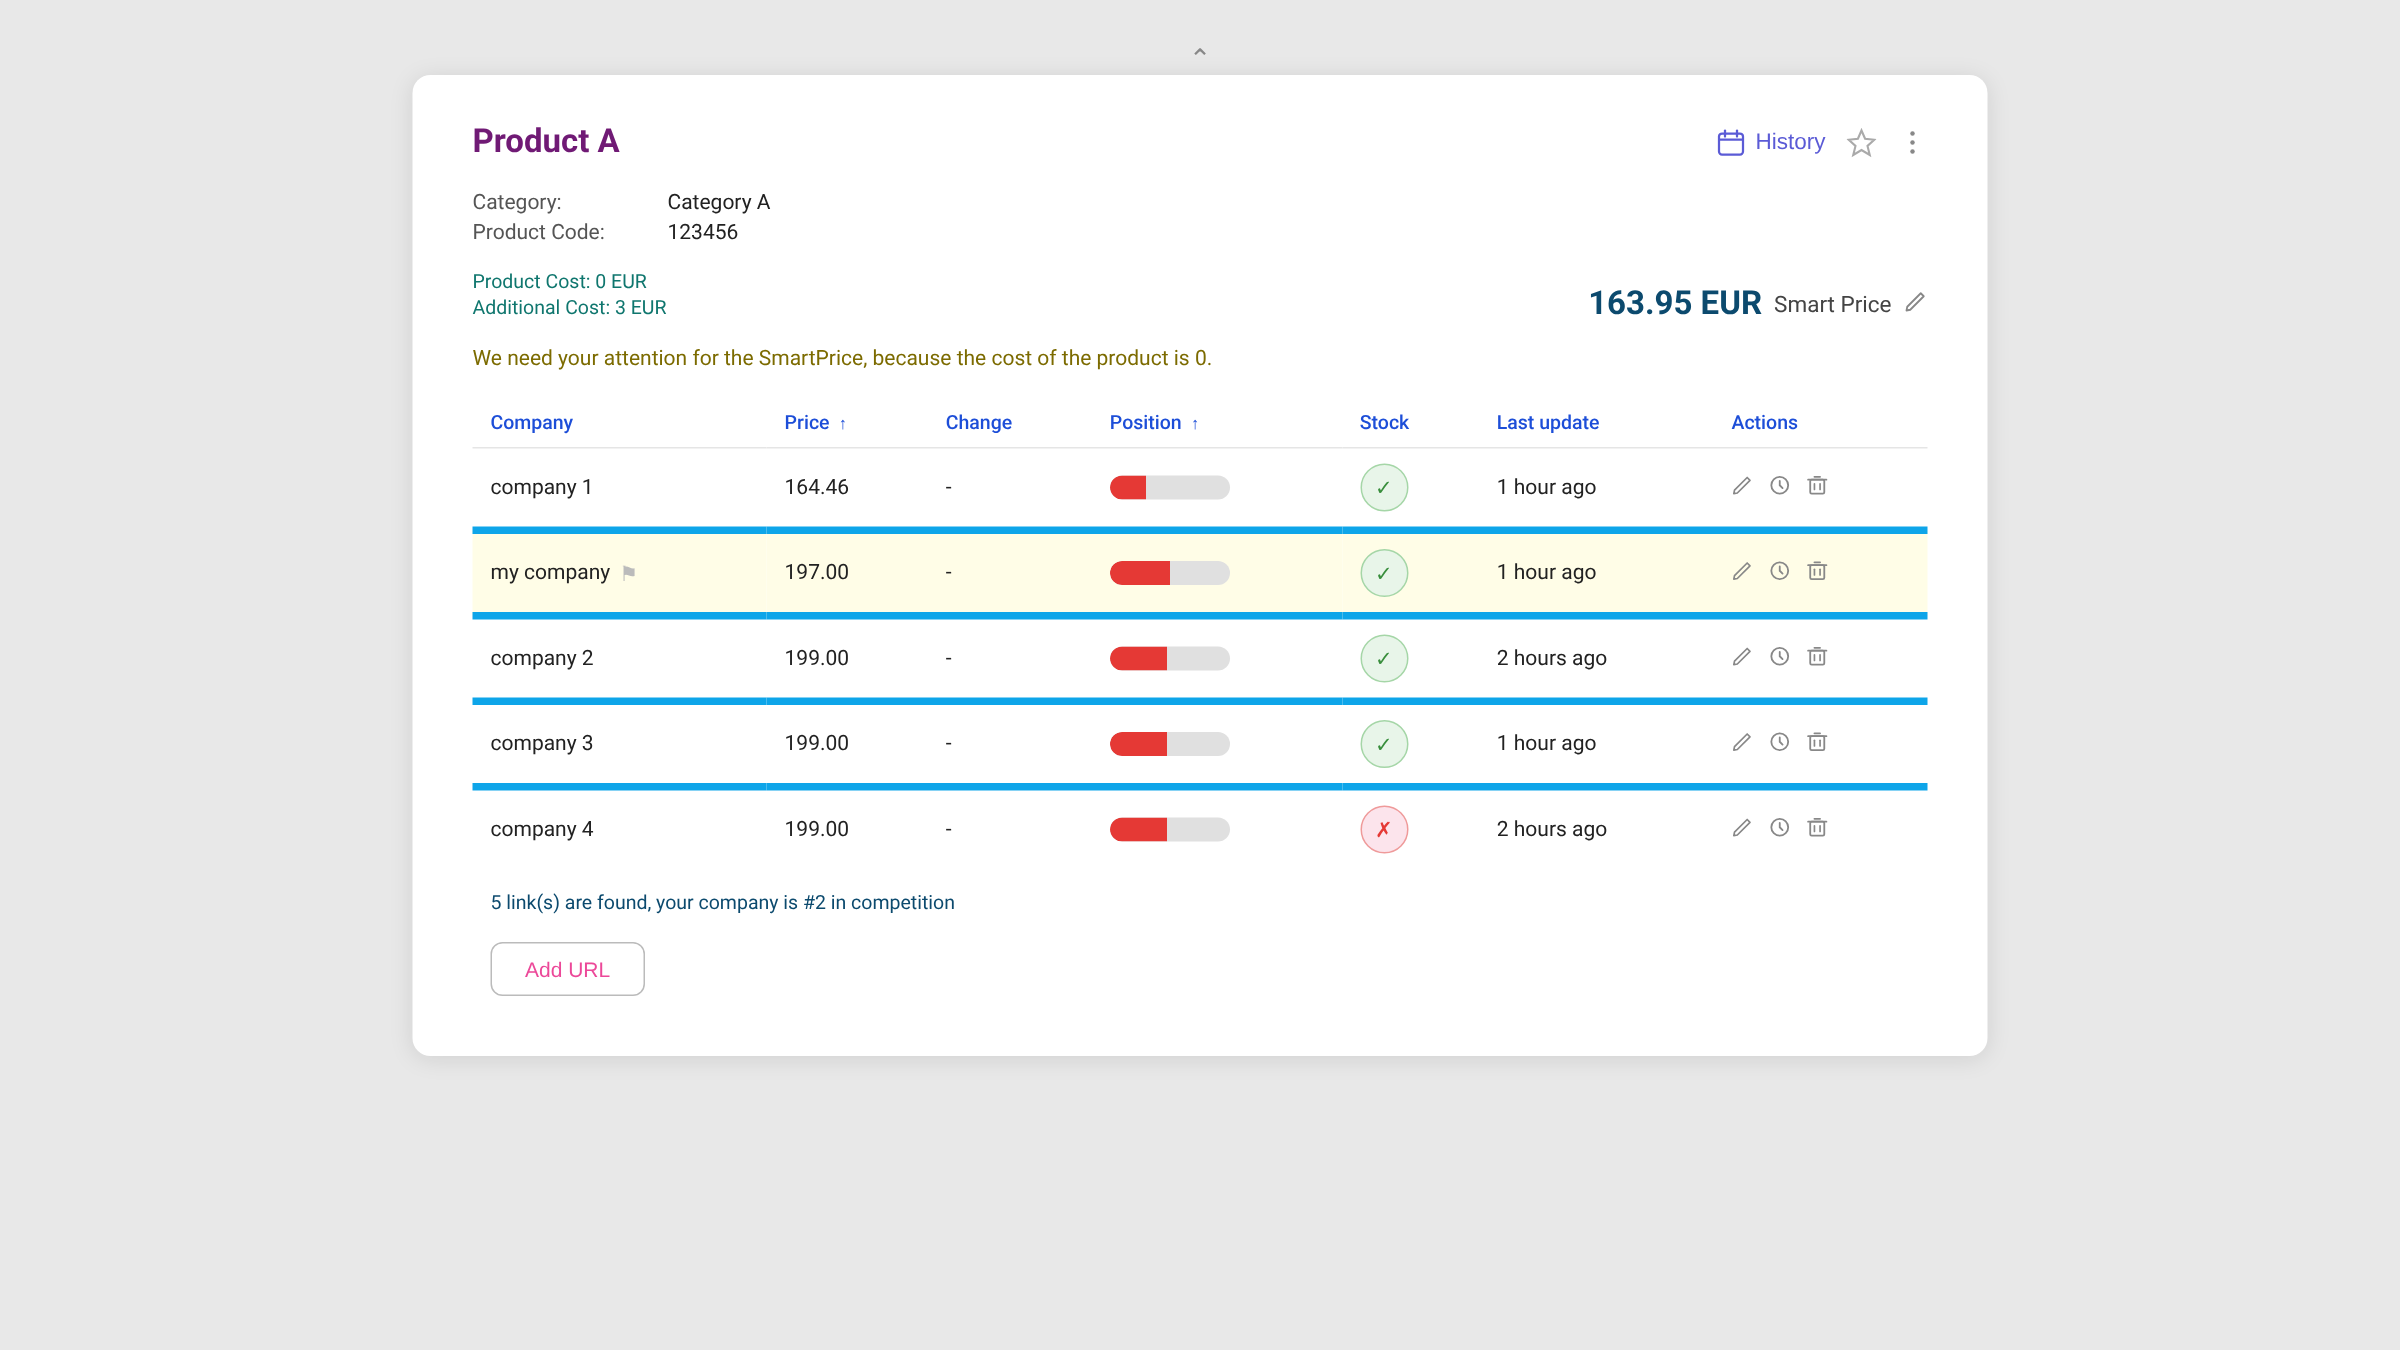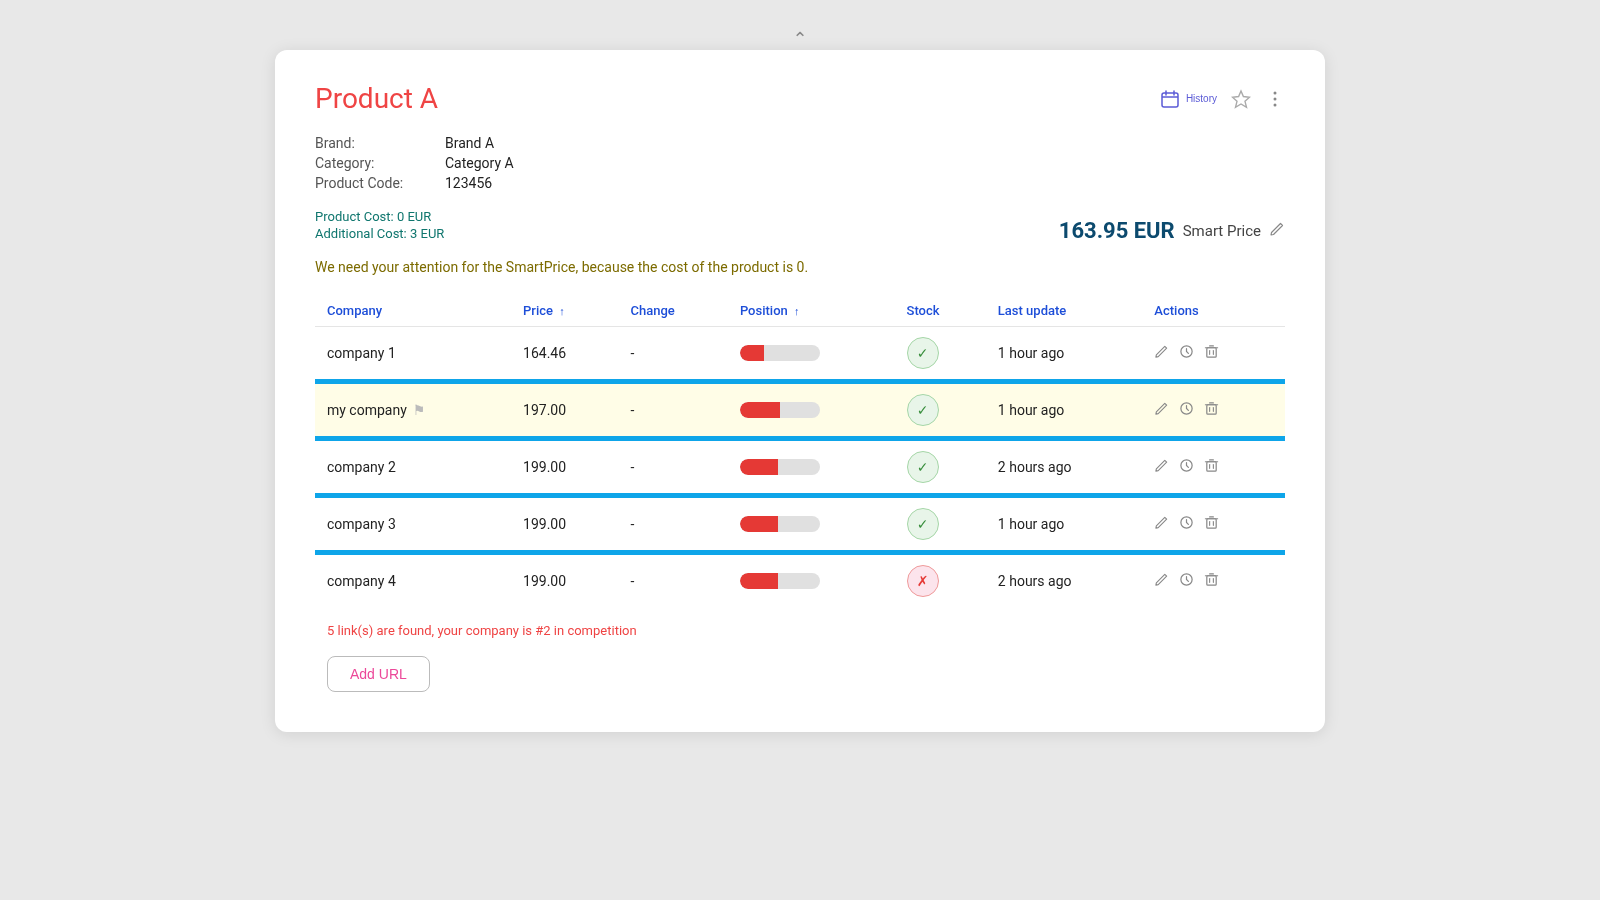--- a/index.html
+++ b/index.html
@@ -21,35 +21,35 @@
       padding: 32px 40px 40px 40px;
       position: relative;
     }
     .card-header {
       display: flex;
       justify-content: space-between;
       align-items: center;
       margin-bottom: 20px;
     }
     .product-title {
-      font-size: 28px;
-      font-weight: 400;
-      color: #ef4444;
+      font-size: 22px;
+      font-weight: 700;
+      color: #701a75;
     }
     .header-actions {
       display: flex;
       align-items: center;
       gap: 14px;
     }
     .history-btn {
       display: flex;
       align-items: center;
       gap: 6px;
       color: #5b5bd6;
-      font-size: 10px;
+      font-size: 15px;
       font-weight: 500;
       cursor: pointer;
       background: none;
       border: none;
       padding: 0;
     }
     .history-btn svg { width: 20px; height: 20px; }
     .star-btn, .more-btn {
       background: none;
       border: none;
@@ -164,21 +164,21 @@
     }
     .action-icon { cursor: pointer; font-size: 15px; }
     .company-flag {
       display: inline-flex;
       align-items: center;
       gap: 6px;
     }
     .flag-icon { color: #bbb; font-size: 14px; }
     .footer-msg {
       font-size: 13px;
-      color: #ef4444;
+      color: #0c4a6e;
       margin: 16px 0 18px 0;
       padding-left: 12px;
     }
     .add-url-btn {
       margin-left: 12px;
       padding: 9px 22px;
       border: 1.5px solid #bbb;
       border-radius: 8px;
       background: #fff;
       color: #ec4899;
@@ -222,24 +222,20 @@
             <circle cx="10" cy="10" r="1.5"></circle>
             <circle cx="10" cy="16" r="1.5"></circle>
           </svg>
         </button>
       </div>
     </div>
 
     
     <div class="product-info">
       <div class="product-info-row">
-        <span class="product-info-label">Brand:</span>
-        <span class="product-info-value">Brand A</span>
-      </div>
-      <div class="product-info-row">
         <span class="product-info-label">Category:</span>
         <span class="product-info-value">Category A</span>
       </div>
       <div class="product-info-row">
         <span class="product-info-label">Product Code:</span>
         <span class="product-info-value">123456</span>
       </div>
     </div>
 
     

